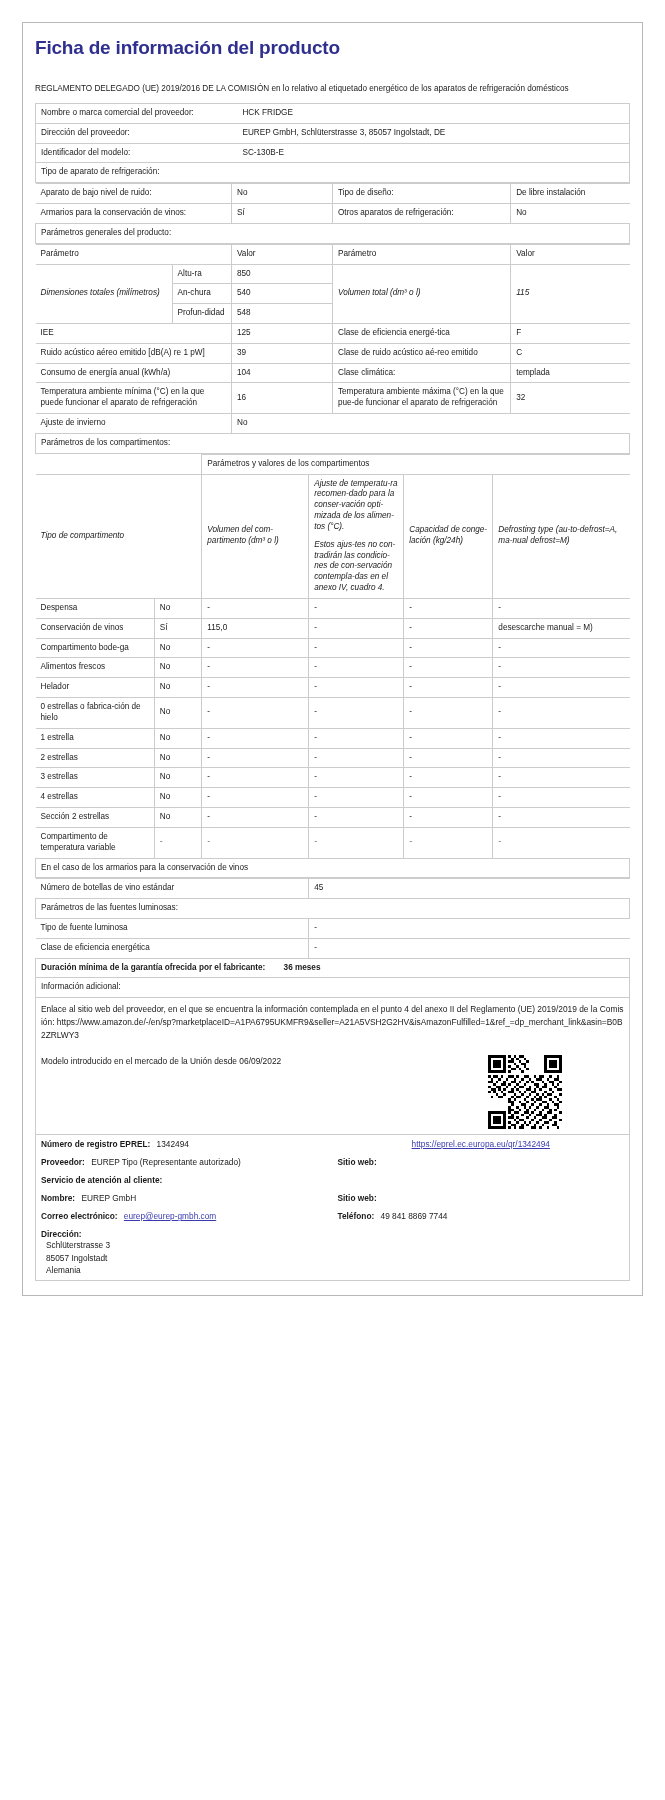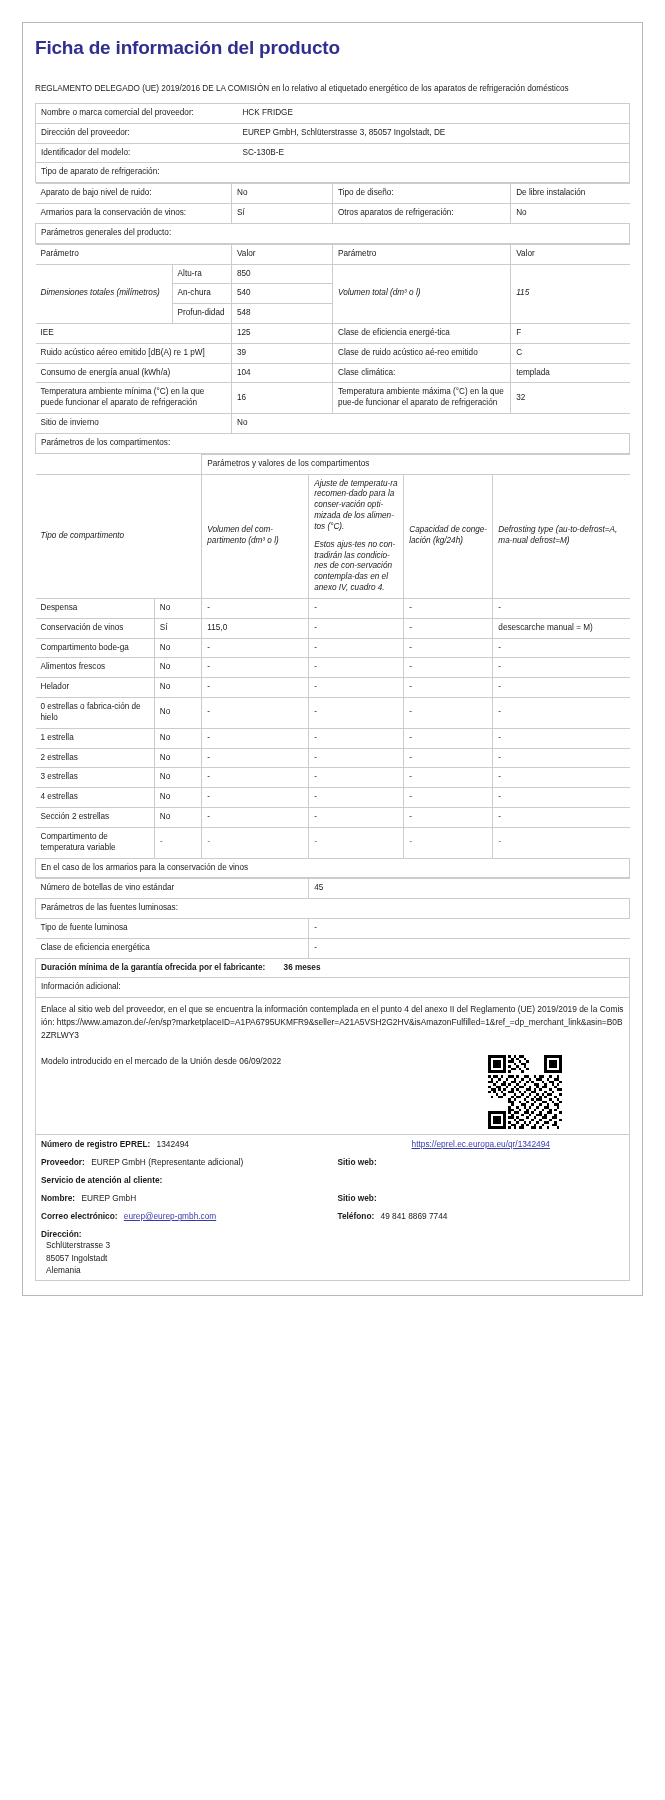--- a/index.html
+++ b/index.html
@@ -197,21 +197,21 @@
           <td>Clase climática:</td>
           <td style="border-right:none;">templada</td>
         </tr>
         <tr>
           <td colspan="2" style="border-left:none;">Temperatura ambiente mínima (°C) en la que puede funcionar el aparato de refrigeración</td>
           <td>16</td>
           <td>Temperatura ambiente máxima (°C) en la que pue-de funcionar el aparato de refrigeración</td>
           <td style="border-right:none;">32</td>
         </tr>
         <tr>
-          <td colspan="2" style="border-left:none;">Sitio de invierno</td>
+          <td colspan="2" style="border-left:none;">Ajuste de invierno</td>
           <td colspan="3" style="border-right:none;">No</td>
         </tr>
         <tr class="secthead">
           <td colspan="5">Parámetros de los compartimentos:</td>
         </tr>
       </tbody>
     </table>
 
     <table class="t">
       <colgroup>
@@ -597,21 +597,21 @@
             <span class="b">Número de registro EPREL:</span>
             <span style="margin-left:4px;">1342494</span>
           </td>
           <td class="ctr">
             <span class="linkblue">https://eprel.ec.europa.eu/qr/1342494</span>
           </td>
         </tr>
         <tr>
           <td>
             <span class="b">Proveedor:</span>
-            <span style="margin-left:4px;">EUREP GmbH (Representante adicional)</span>
+            <span style="margin-left:4px;">EUREP Tipo (Representante autorizado)</span>
           </td>
           <td>
             <span class="b">Sitio web:</span>
             <span style="margin-left:4px;"></span>
           </td>
         </tr>
         <tr>
           <td colspan="2" class="b hr">Servicio de atención al cliente:</td>
         </tr>
         <tr>

